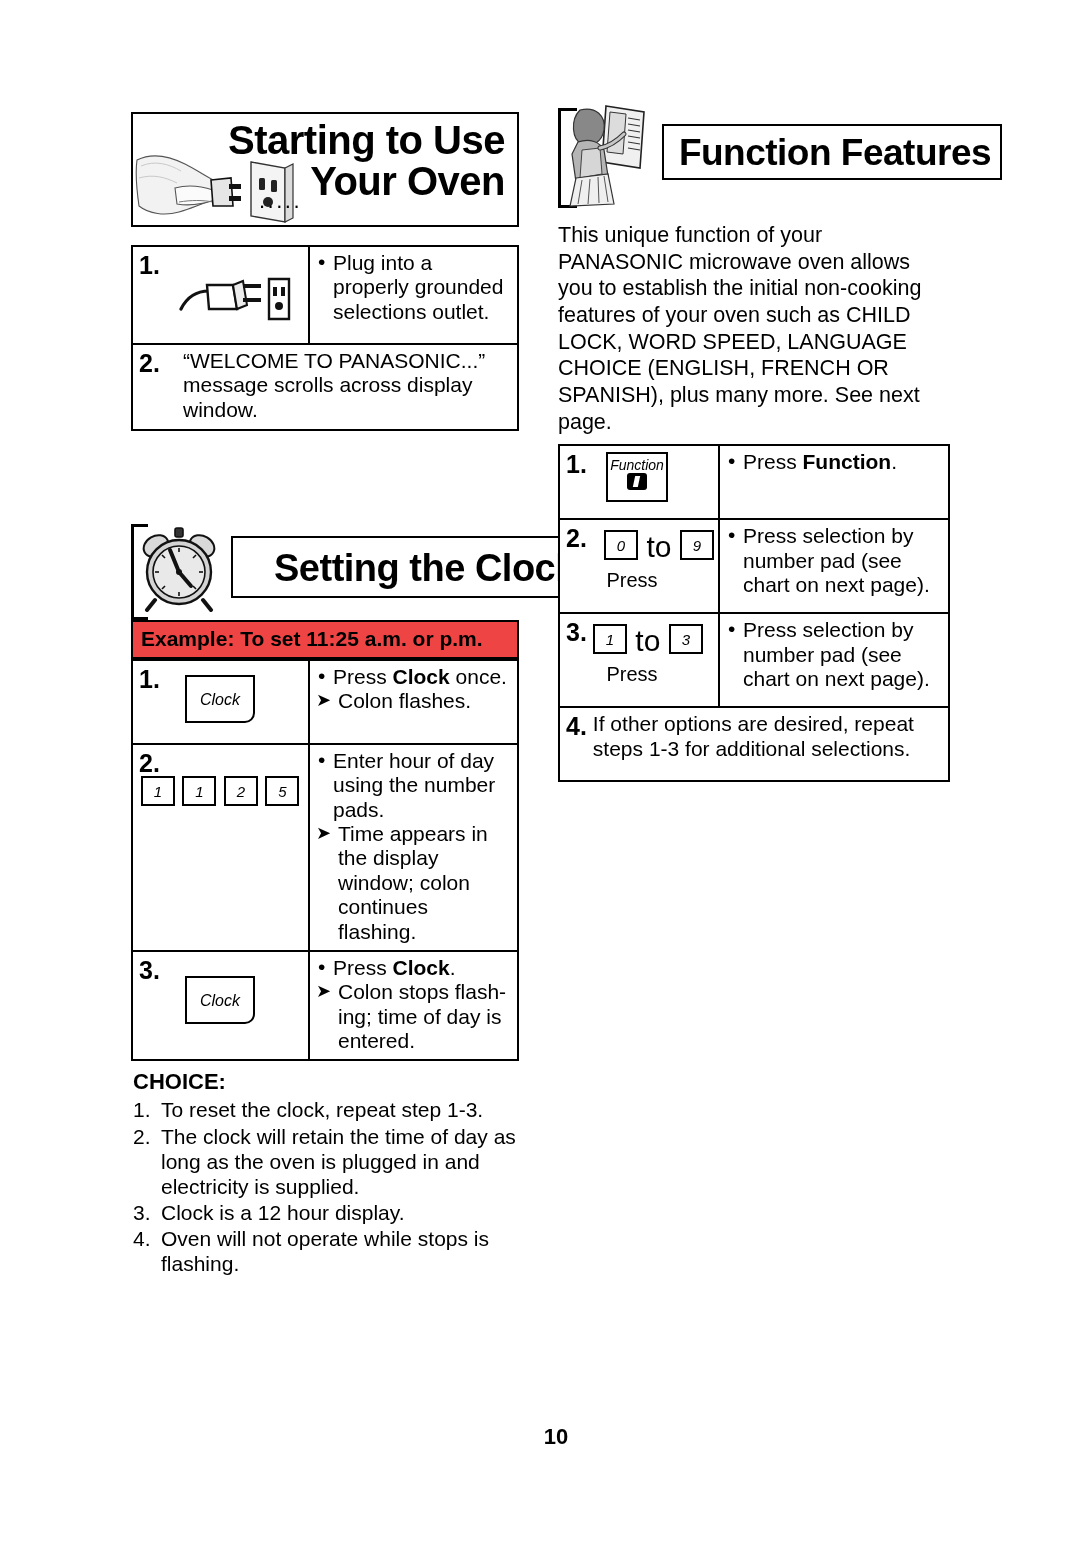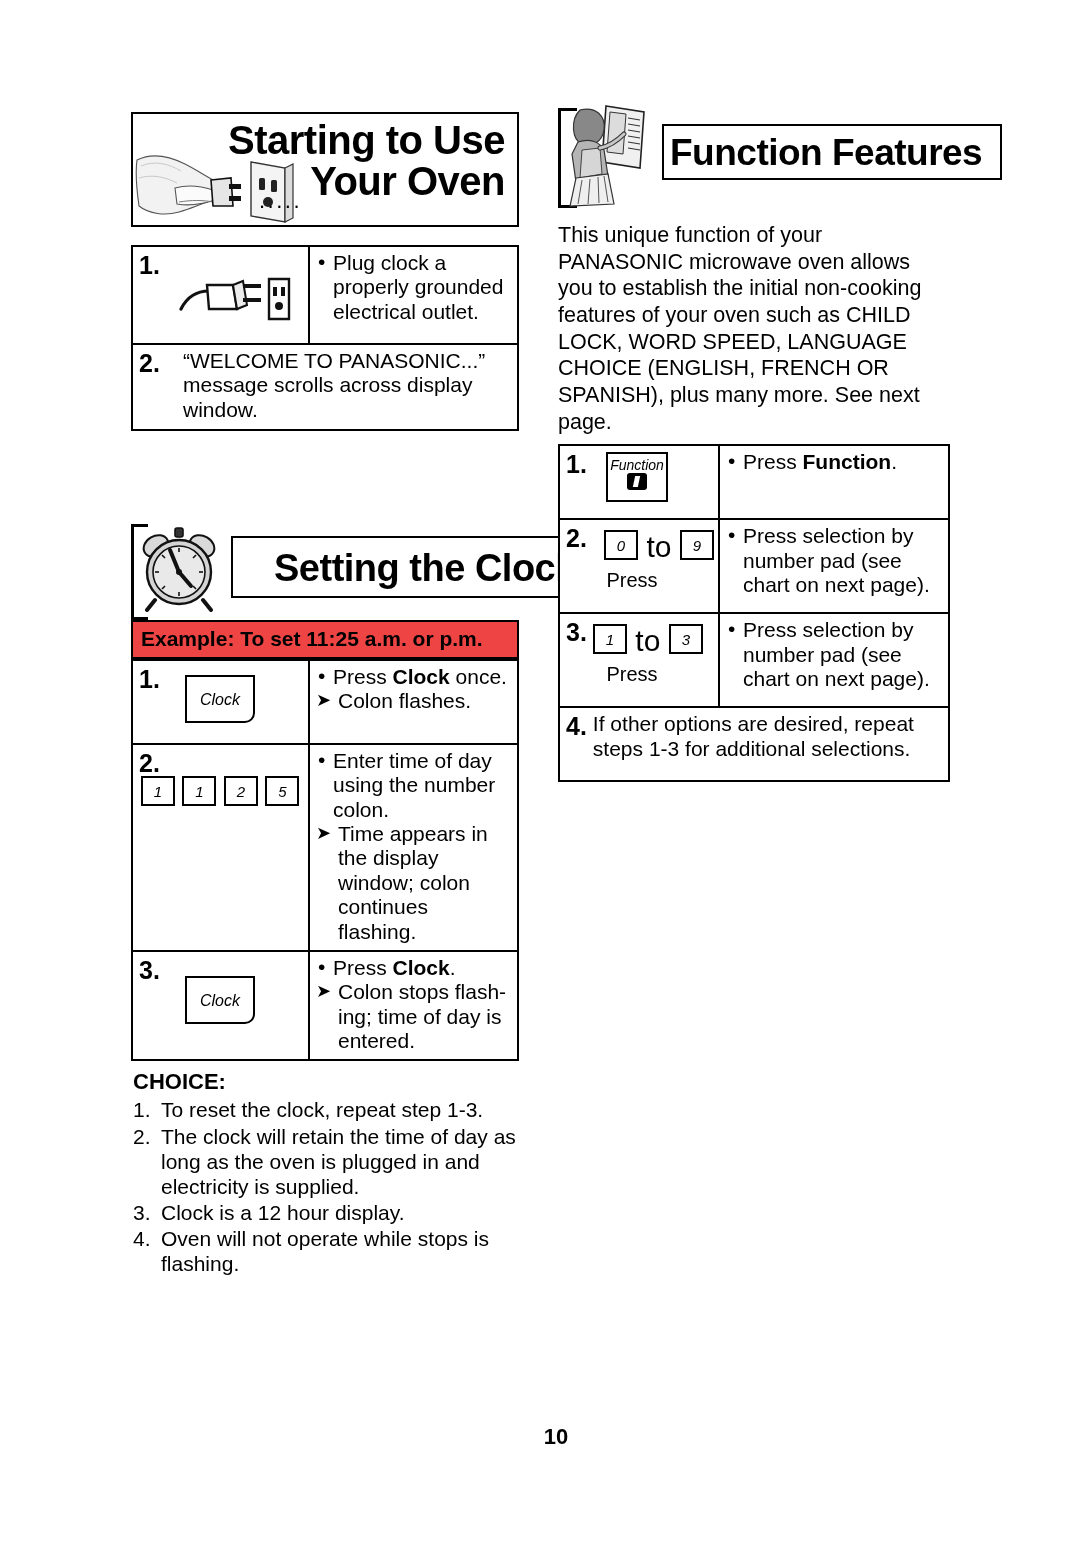--- a/index.html
+++ b/index.html
@@ -71,21 +71,21 @@
   
   #banner-function {
     margin-left: 52px;
     height: 56px;
     width: 340px;
     padding: 0;
   }
   #banner-function .banner-title {
     font-size: 37px;
     line-height: 54px;
-    text-align: left;
+    text-align: center;
     padding-left: 6px;
     white-space: nowrap;
   }
   .fn-bracket {
     position: absolute;
     left: 0px;
     top: 8px;
     width: 16px;
     height: 94px;
     border-left: 3px solid #000;
@@ -341,21 +341,21 @@
               <path d="M90 4 L110 4 L110 44 L90 44 Z" fill="#fff" stroke="#111" stroke-width="2.4"></path>
               <rect x="94" y="12" width="4" height="9" fill="#111"></rect>
               <rect x="102" y="12" width="4" height="9" fill="#111"></rect>
               <circle cx="100" cy="31" r="4" fill="#111"></circle>
             </svg>
           </div>
         </td>
         <td style="vertical-align:top;">
           <div class="desc bullet-line">
             <span class="bull">•</span>
-            <span>Plug clock a properly grounded electrical outlet.</span>
+            <span>Plug into a properly grounded selections outlet.</span>
           </div>
         </td>
       </tr>
       <tr>
         <td colspan="2" style="height:74px;">
           <span class="num">2.</span>
           <div class="desc" style="margin-left:44px;">“WELCOME TO PANASONIC...” message scrolls across display window.</div>
         </td>
       </tr>
     </tbody>
@@ -420,21 +420,21 @@
           <div style="clear:both; margin-top:20px; margin-left:2px;">
             <span class="key key-num">1</span>
             <span class="key key-num" style="margin-left:3px;">1</span>
             <span class="key key-num" style="margin-left:3px;">2</span>
             <span class="key key-num" style="margin-left:3px;">5</span>
           </div>
         </td>
         <td>
           <div class="desc bullet-line">
             <span class="bull">•</span>
-            <span>Enter time of day using the number colon.</span>
+            <span>Enter hour of day using the number pads.</span>
           </div>
           <div class="desc arrow-line">
             <span class="arr">➤</span>
             <span>Time appears in the display window; colon continues flashing.</span>
           </div>
         </td>
       </tr>
       <tr>
         <td style="height:96px;">
           <span class="num">3.</span>

